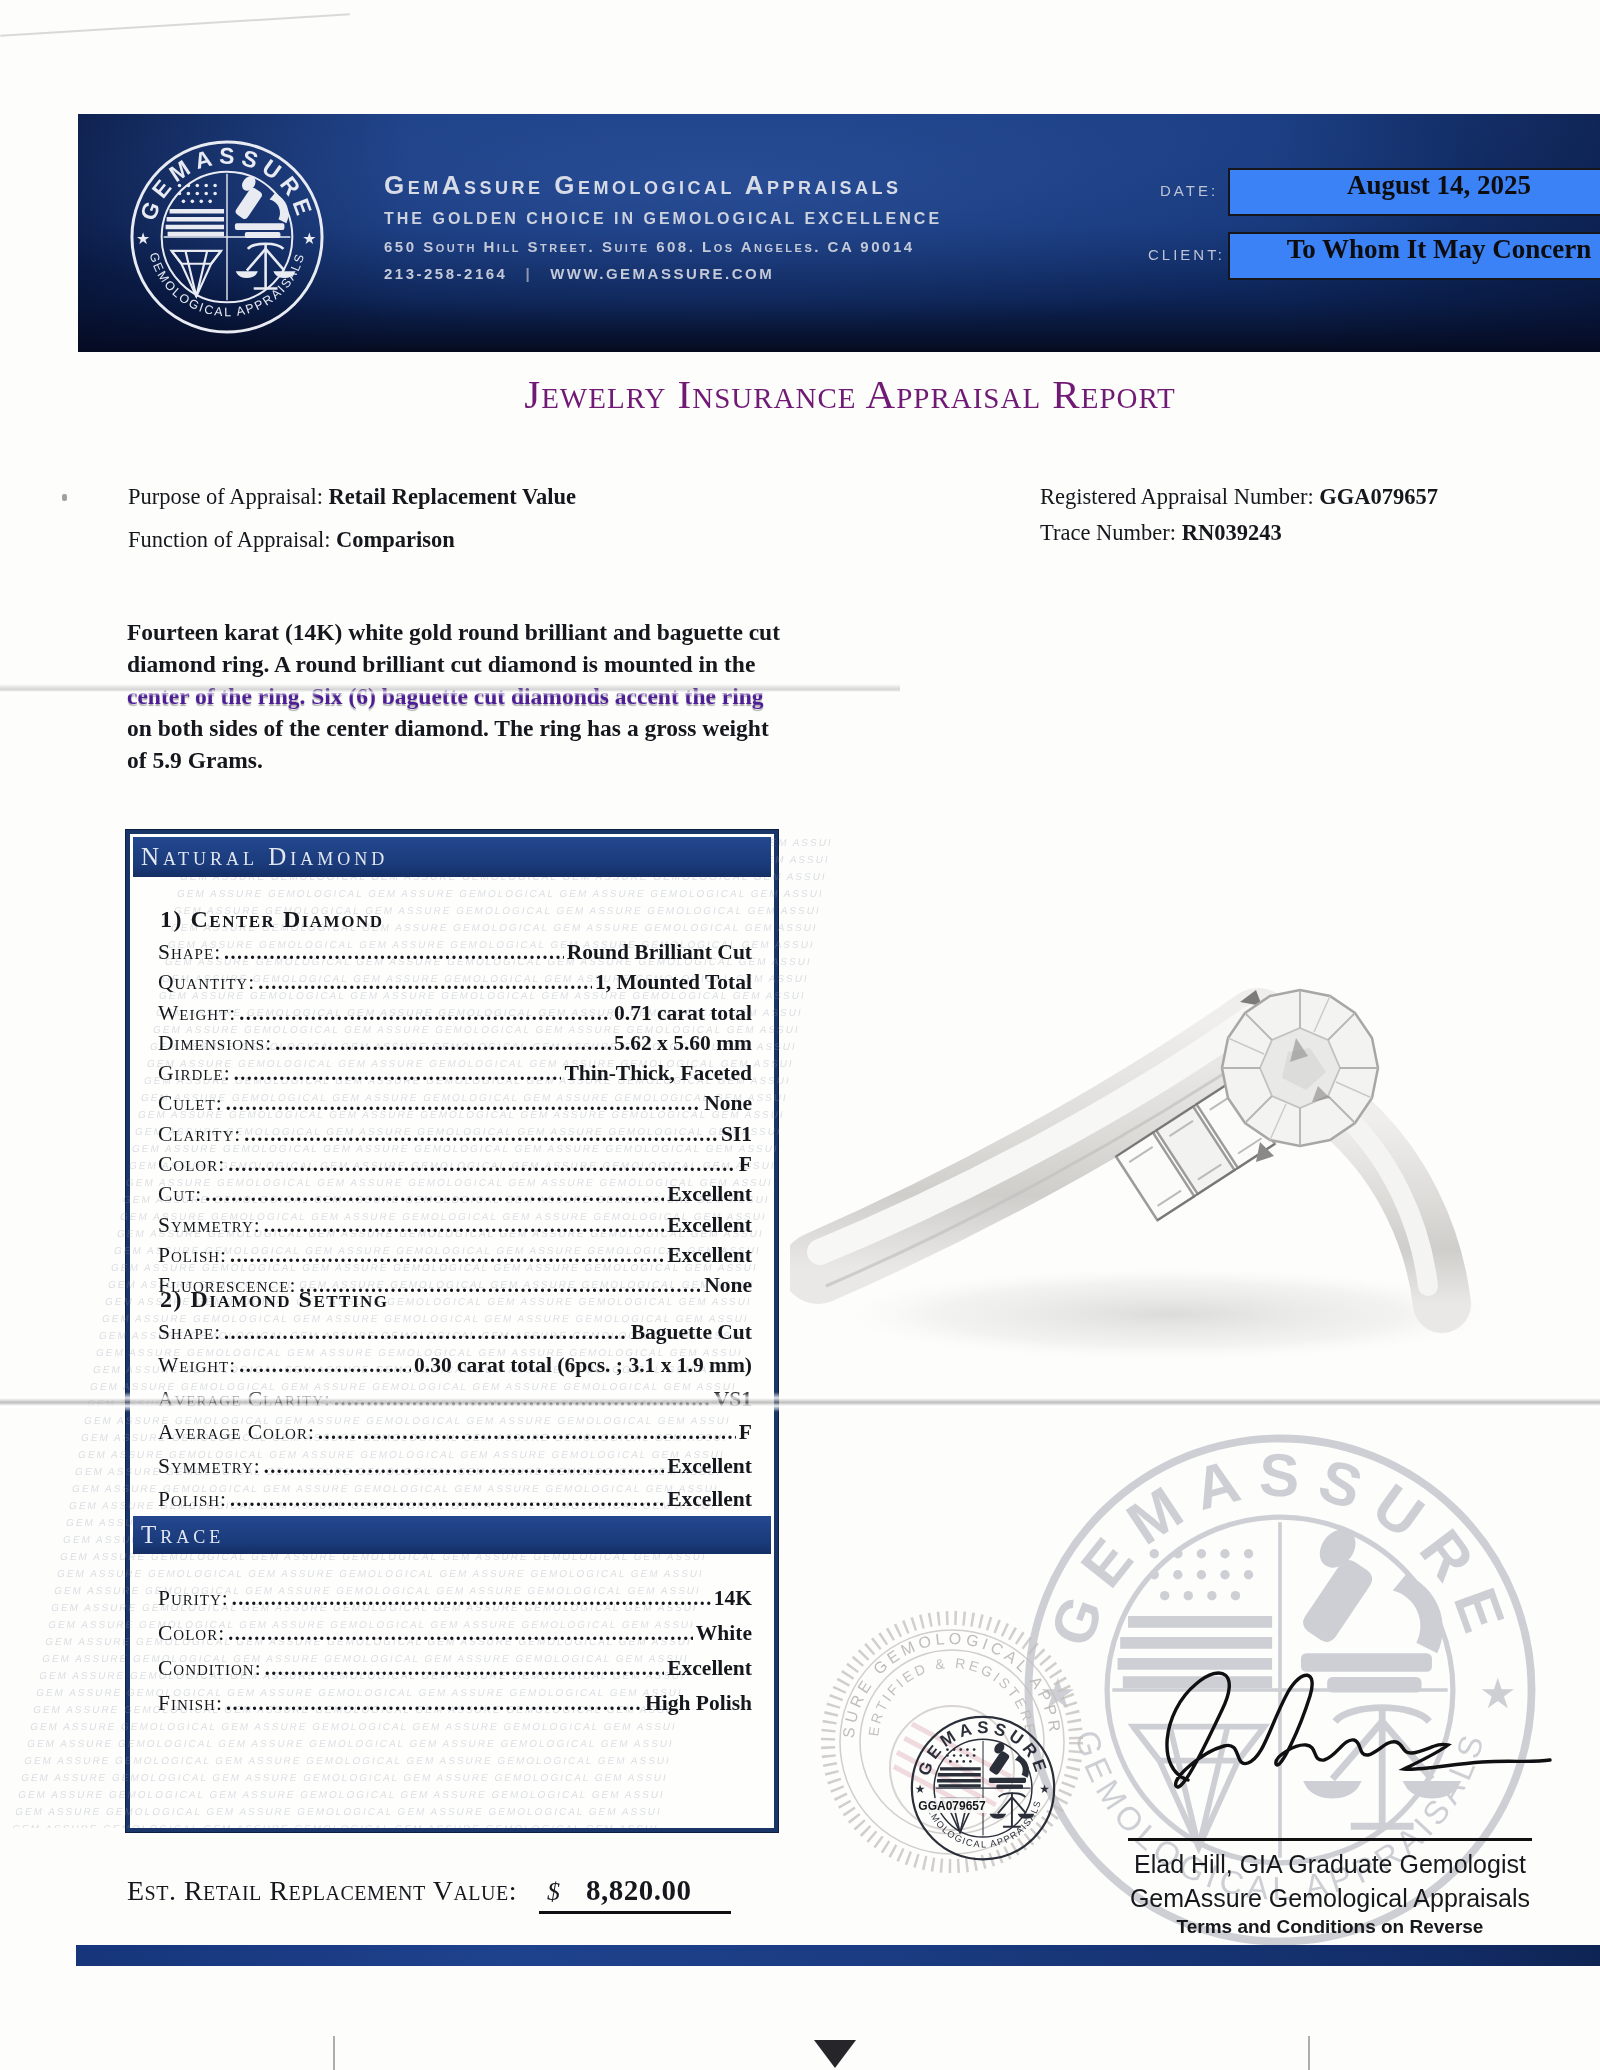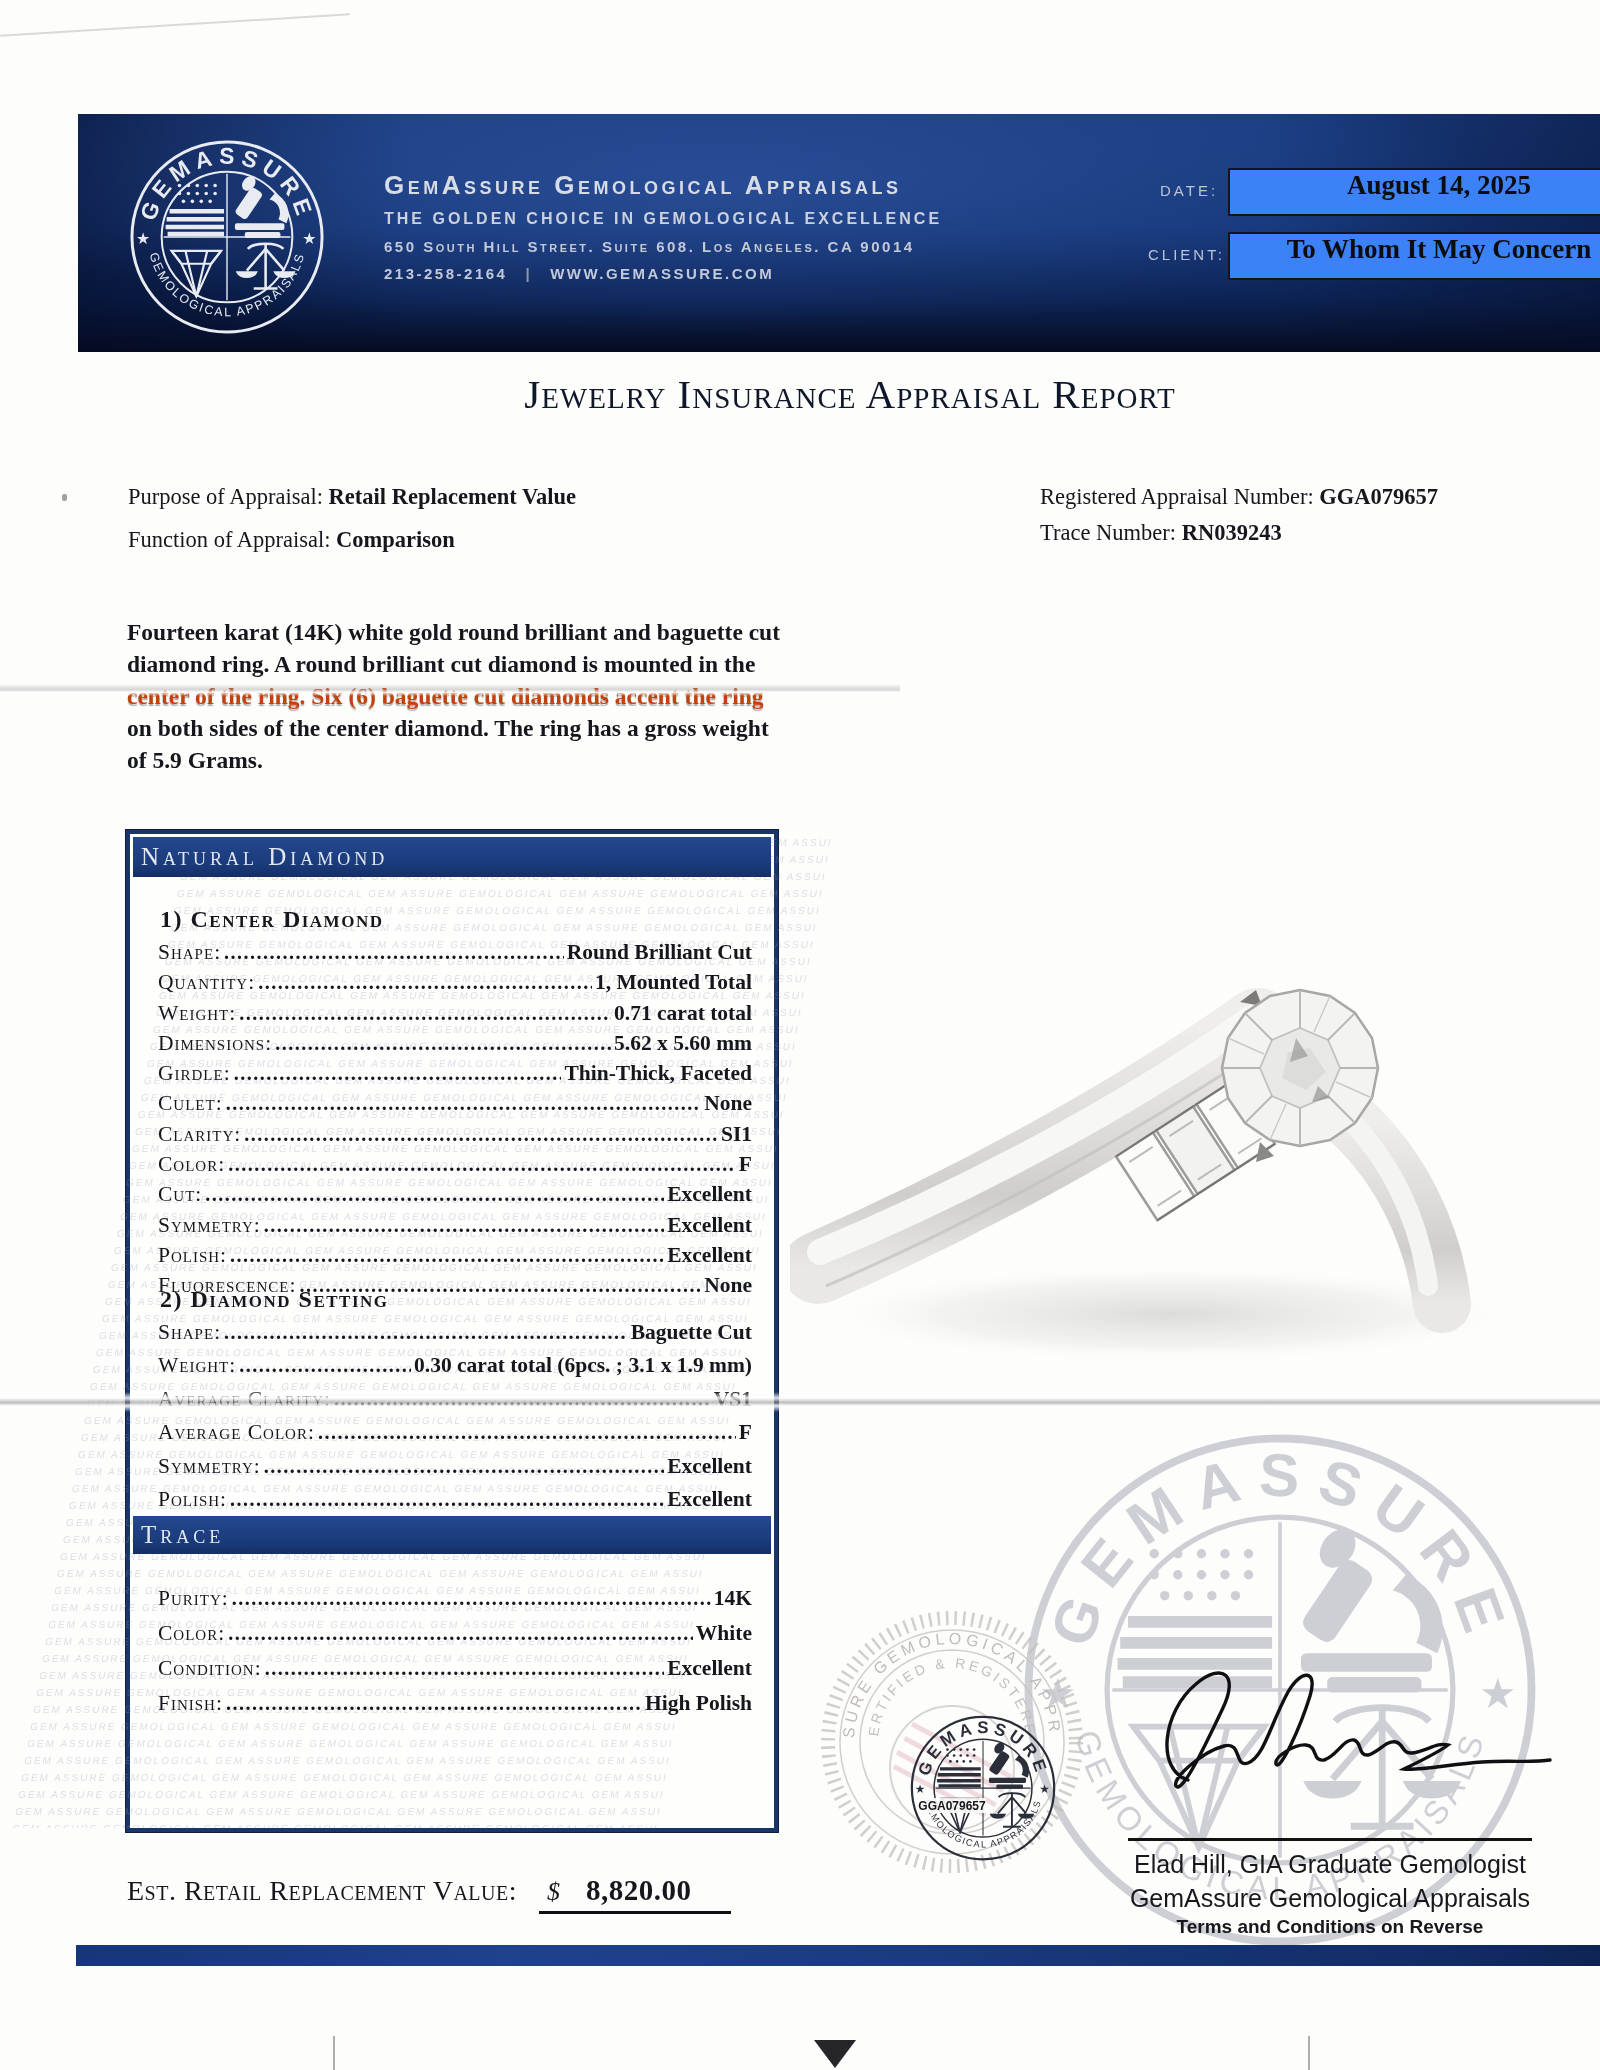--- a/index.html
+++ b/index.html
@@ -28,27 +28,27 @@
   .hdr-tagline{margin-top:9px;font-size:16px;letter-spacing:3px;color:#ccd1de;font-weight:600;}
   .hdr-address{margin-top:10px;font-size:15px;font-variant:small-caps;letter-spacing:2.5px;color:#c3c9d8;font-weight:600;}
   .hdr-phone{margin-top:10px;font-size:15px;letter-spacing:2.5px;color:#c3c9d8;font-weight:600;}
   .hdr-sep{margin:0 18px;color:#8e97ad;}
   .fld-label{position:absolute;font-family:"Liberation Sans",sans-serif;font-size:15px;letter-spacing:3px;color:#bcc3d4;z-index:3;}
   .fld-box{position:absolute;width:338px;height:44px;background:#3b82f6;border:2px solid #15151a;z-index:3;
            display:flex;justify-content:center;font-weight:700;font-size:27px;color:#0d0d10;padding-left:40px;}
 
   
   .doc-title{left:440px;top:370px;width:820px;text-align:center;font-size:41px;font-variant:small-caps;
-             letter-spacing:1px;color:#0f172a;z-index:2;}
+             letter-spacing:1px;color:#701a75;z-index:2;}
   .meta-line{position:absolute;font-size:22.5px;z-index:2;}
   .meta-line b{font-weight:700;}
 
   
   .desc{left:127px;top:616px;width:760px;font-size:23.5px;font-weight:700;line-height:32px;z-index:2;}
-  .desc .smear{color:#c2410c;filter:blur(.7px);text-shadow:0 2px 1px rgba(110,110,110,.55);}
+  .desc .smear{color:#4c1d95;filter:blur(.7px);text-shadow:0 2px 1px rgba(110,110,110,.55);}
 
   
   .spec-table{left:126px;top:830px;width:644px;height:994px;border:4px solid #1a3668;background:#fefefd;
               box-shadow:0 0 0 1px #0d1e3f;z-index:3;}
   .wm{position:absolute;inset:0;overflow:hidden;transform:skewX(-10deg) translateX(-30px);opacity:.30;pointer-events:none;}
   .wmrow{white-space:nowrap;font-family:"Liberation Sans",sans-serif;font-size:10px;line-height:17px;
          letter-spacing:2px;color:#8d95a8;}
   .sec-bar{position:absolute;left:3px;right:3px;height:40px;display:flex;align-items:center;padding-left:8px;
            background:linear-gradient(180deg,#24488f,#1a3a7a 70%,#152f65);color:#e3e7f0;
            font-variant:small-caps;font-size:25px;letter-spacing:4px;z-index:2;}

